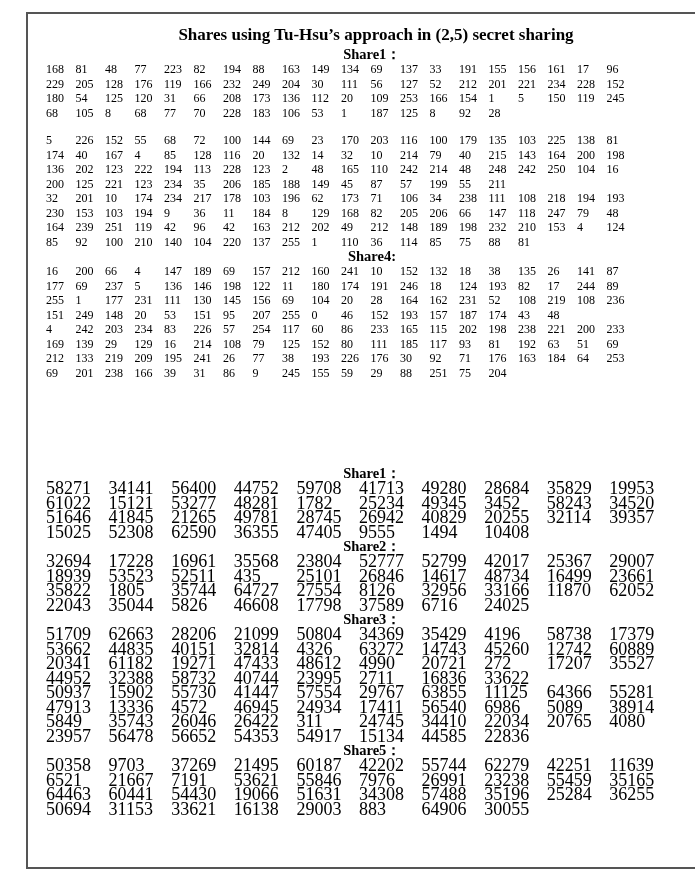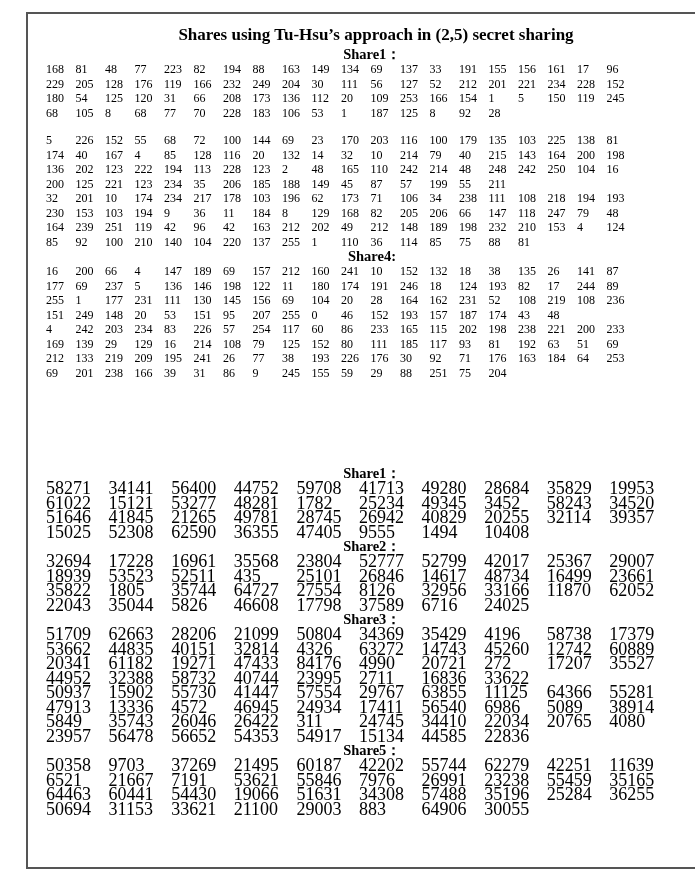--- a/index.html
+++ b/index.html
@@ -544,21 +544,21 @@
             <span class="cell">4326</span>
             <span class="cell">63272</span>
             <span class="cell">14743</span>
             <span class="cell">45260</span>
             <span class="cell">12742</span>
             <span class="cell">60889</span>
             <span class="cell">20341</span>
             <span class="cell">61182</span>
             <span class="cell">19271</span>
             <span class="cell">47433</span>
-            <span class="cell">84176</span>
+            <span class="cell">48612</span>
             <span class="cell">4990</span>
             <span class="cell">20721</span>
             <span class="cell">272</span>
             <span class="cell">17207</span>
             <span class="cell">35527</span>
             <span class="cell">44952</span>
             <span class="cell">32388</span>
             <span class="cell">58732</span>
             <span class="cell">40744</span>
             <span class="cell">23995</span>
@@ -638,21 +638,21 @@
             <span class="cell">19066</span>
             <span class="cell">51631</span>
             <span class="cell">34308</span>
             <span class="cell">57488</span>
             <span class="cell">35196</span>
             <span class="cell">25284</span>
             <span class="cell">36255</span>
             <span class="cell">50694</span>
             <span class="cell">31153</span>
             <span class="cell">33621</span>
-            <span class="cell">21100</span>
+            <span class="cell">16138</span>
             <span class="cell">29003</span>
             <span class="cell">883</span>
             <span class="cell">64906</span>
             <span class="cell">30055</span>
           </div>
         </div>
       </div>
   </div>
 
 </div>

